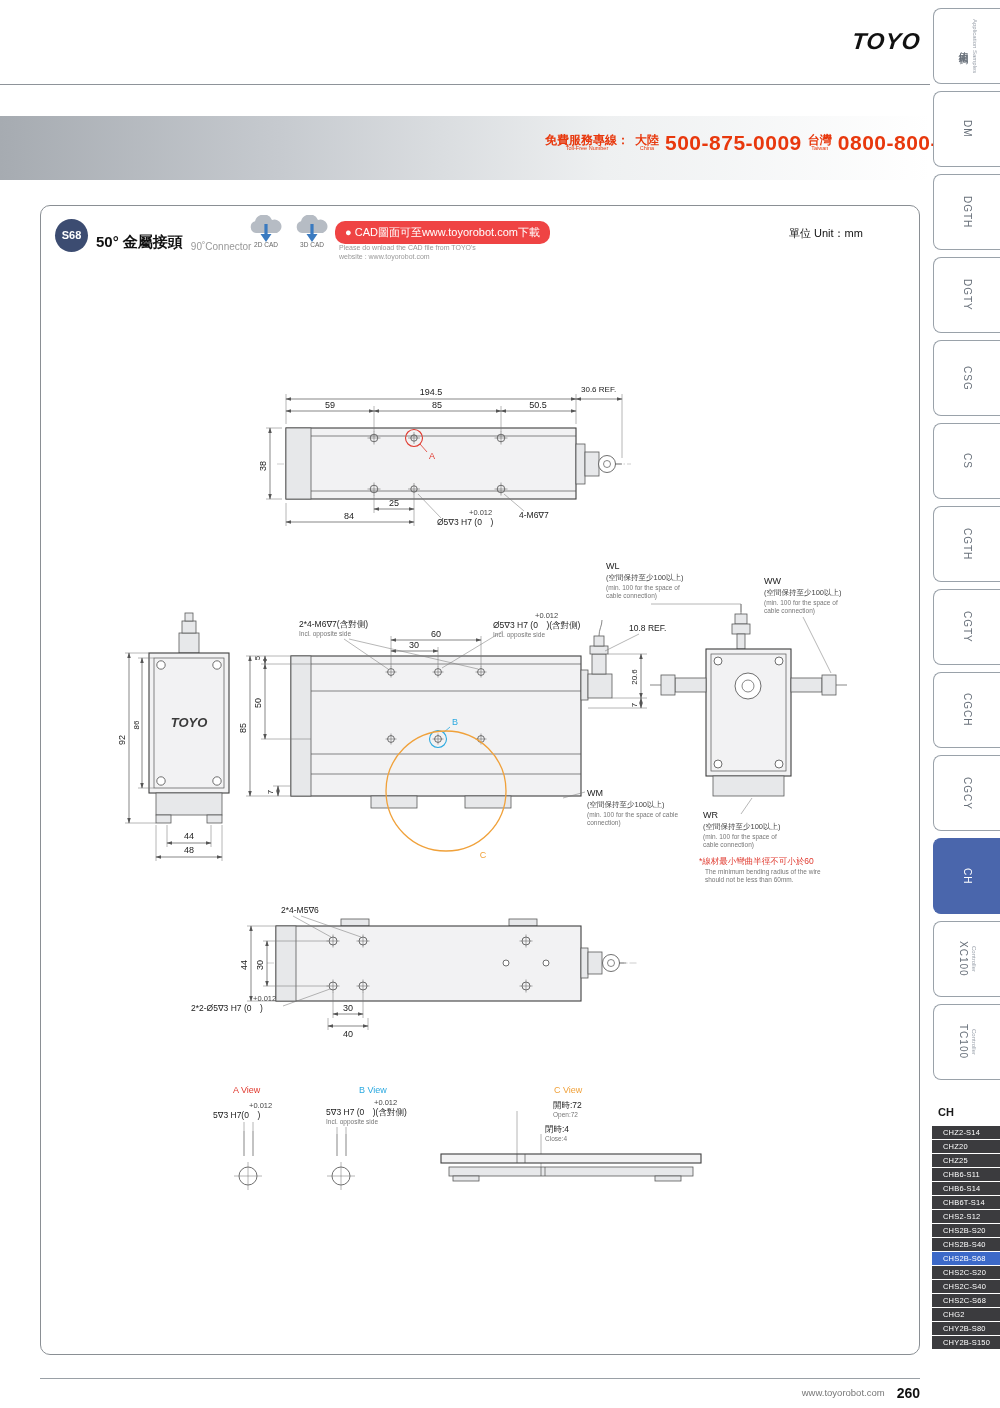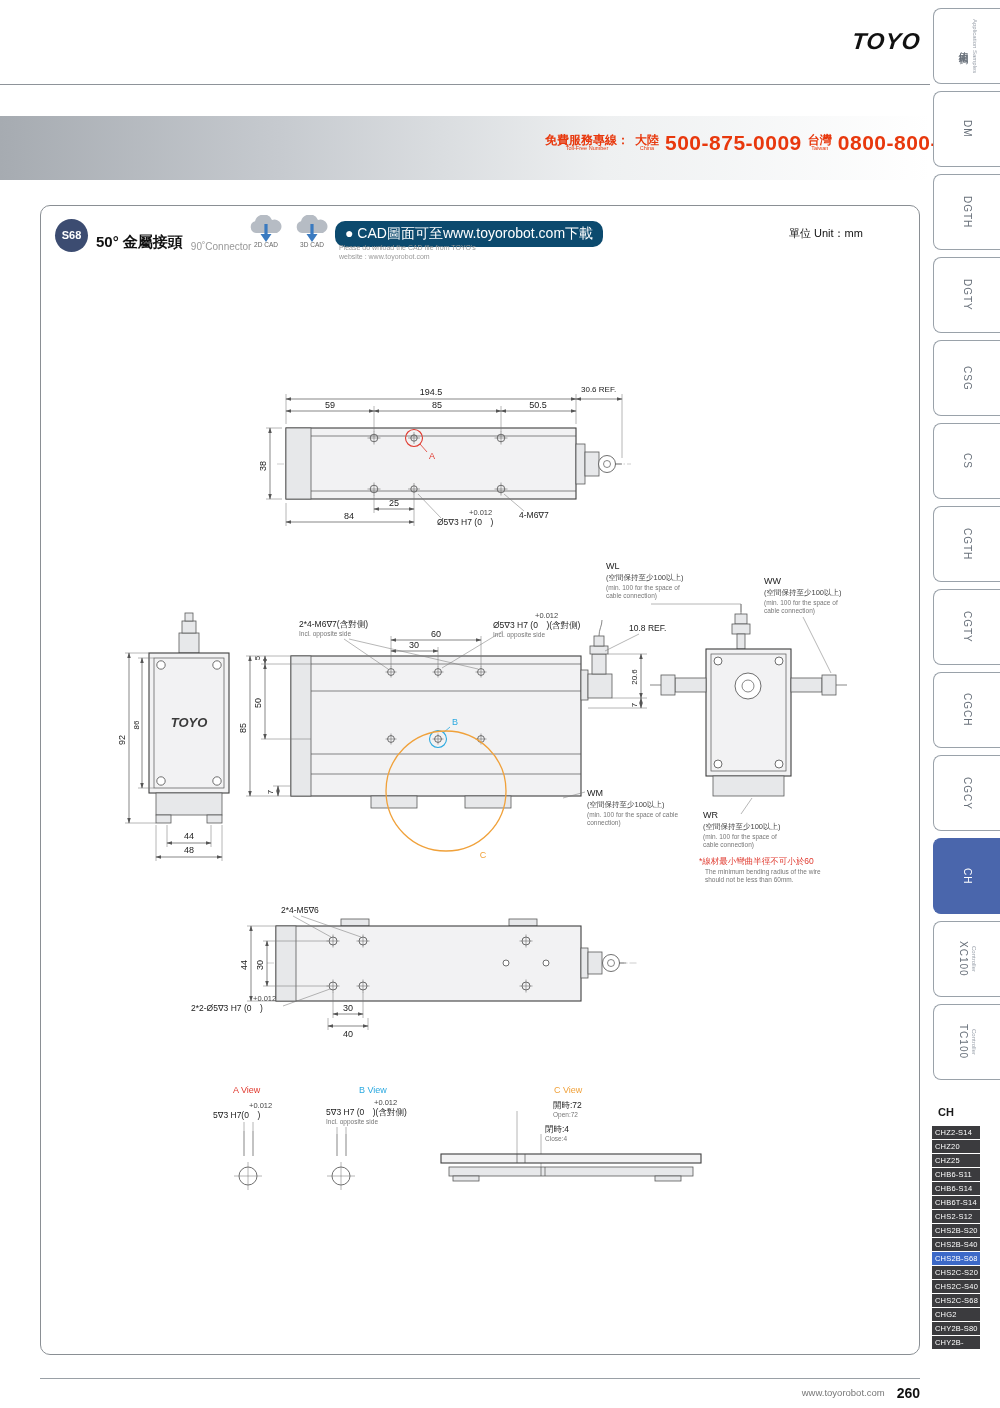--- a/index.html
+++ b/index.html
@@ -19,33 +19,33 @@
   .hl-num{font-size:21px;font-weight:bold;letter-spacing:.5px}
 
   
   .sidebar{position:absolute;left:930px;top:0;width:70px;height:1408px}
   .tab{position:absolute;left:3px;width:67px;height:76px;border:1px solid #9aa2aa;border-right:none;border-radius:8px 0 0 8px;background:#fff;display:flex;align-items:center;justify-content:center;gap:2px}
   .tab span{writing-mode:vertical-rl;text-orientation:mixed;font-size:10px;color:#68707a;letter-spacing:1px}
   .tab .tab-s{font-size:6px;color:#9aa1ab;letter-spacing:0}
   .tab.active{background:#4a66ac;border-color:#4a66ac}
   .tab.active span{color:#fff}
   .sb-section{position:absolute;left:8px;top:1106px;font-size:11px;font-weight:bold;color:#1a1a1a}
-  .model{position:absolute;left:2px;width:48px;height:13px;line-height:13px;background:#3b3b3e;color:#fff;font-size:7.5px;padding-left:3px;letter-spacing:.2px}
+  .model{position:absolute;left:2px;width:68px;height:13px;line-height:13px;background:#3b3b3e;color:#fff;font-size:7.5px;padding-left:11px;letter-spacing:.2px}
   .model.active{background:#3c69c8}
 
   
   .content{position:absolute;left:40px;top:205px;width:880px;height:1150px;border:1.5px solid #8a8f94;border-radius:10px}
   .titlerow{position:absolute;left:14px;top:13px;display:flex;align-items:flex-end;gap:8px}
   .badge{width:33px;height:33px;border-radius:50%;background:#3c4c71;color:#fff;font-size:11px;font-weight:bold;text-align:center;line-height:33px}
   .ttl-zh{font-size:15px;font-weight:bold;color:#111}
   .ttl-en{font-size:10px;color:#999}
   .clouds{position:absolute;left:205px;top:9px;display:flex;gap:6px}
   .cloud-btn{display:flex;flex-direction:column;align-items:center;width:40px;cursor:pointer}
   .cloud-lbl{font-size:6.5px;color:#666;margin-top:-2px}
-  .pill{position:absolute;left:294px;top:15px;background:#0c4a6e;color:#fff;font-size:14px;border-radius:10px;padding:4px 10px;white-space:nowrap}
+  .pill{position:absolute;left:294px;top:15px;background:#ef4444;color:#fff;font-size:11px;border-radius:10px;padding:4px 10px;white-space:nowrap}
   .cadnote{position:absolute;left:298px;top:37px;font-size:7px;color:#999;line-height:1.3}
   .unit{position:absolute;left:748px;top:20px;font-size:11px;color:#111}
 
   
   .drawing{position:absolute;left:0;top:0;width:880px;height:1150px}
   .drawing text{font-family:"Liberation Sans","DejaVu Sans",sans-serif}
   .ln{stroke:#555;stroke-width:.7;fill:none}
   .bd{stroke:#3f3f3f;stroke-width:1.1;fill:#f2f2f3}
   .bd2{stroke:#5a5a5a;stroke-width:.8;fill:#e7e8ea}
   .dim{stroke:#555;stroke-width:.7;fill:none;marker-start:url(#ar);marker-end:url(#ar)}

